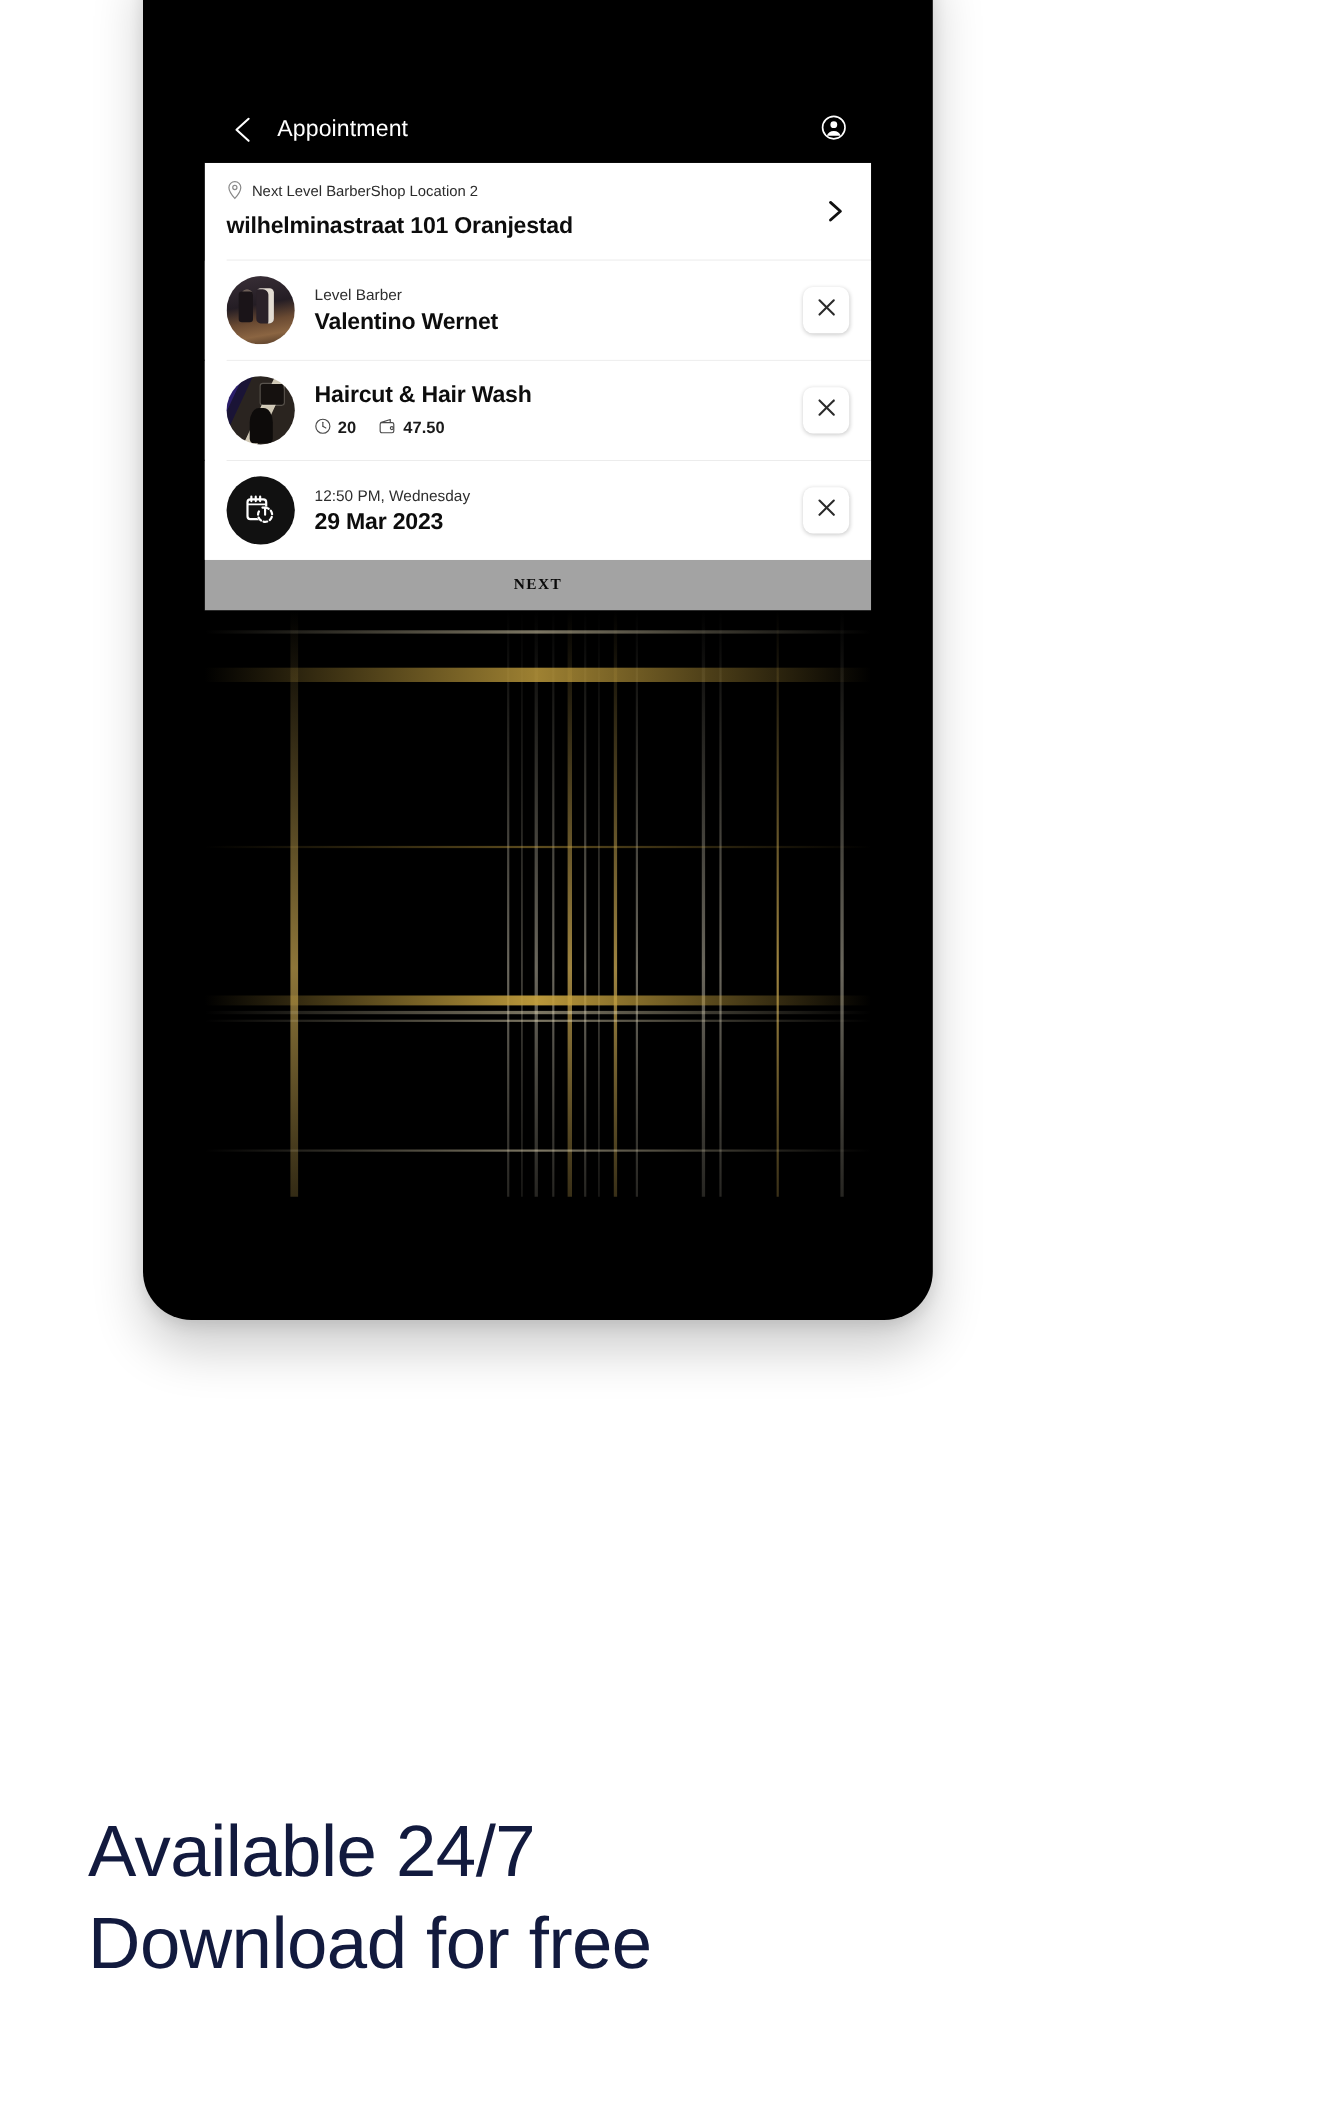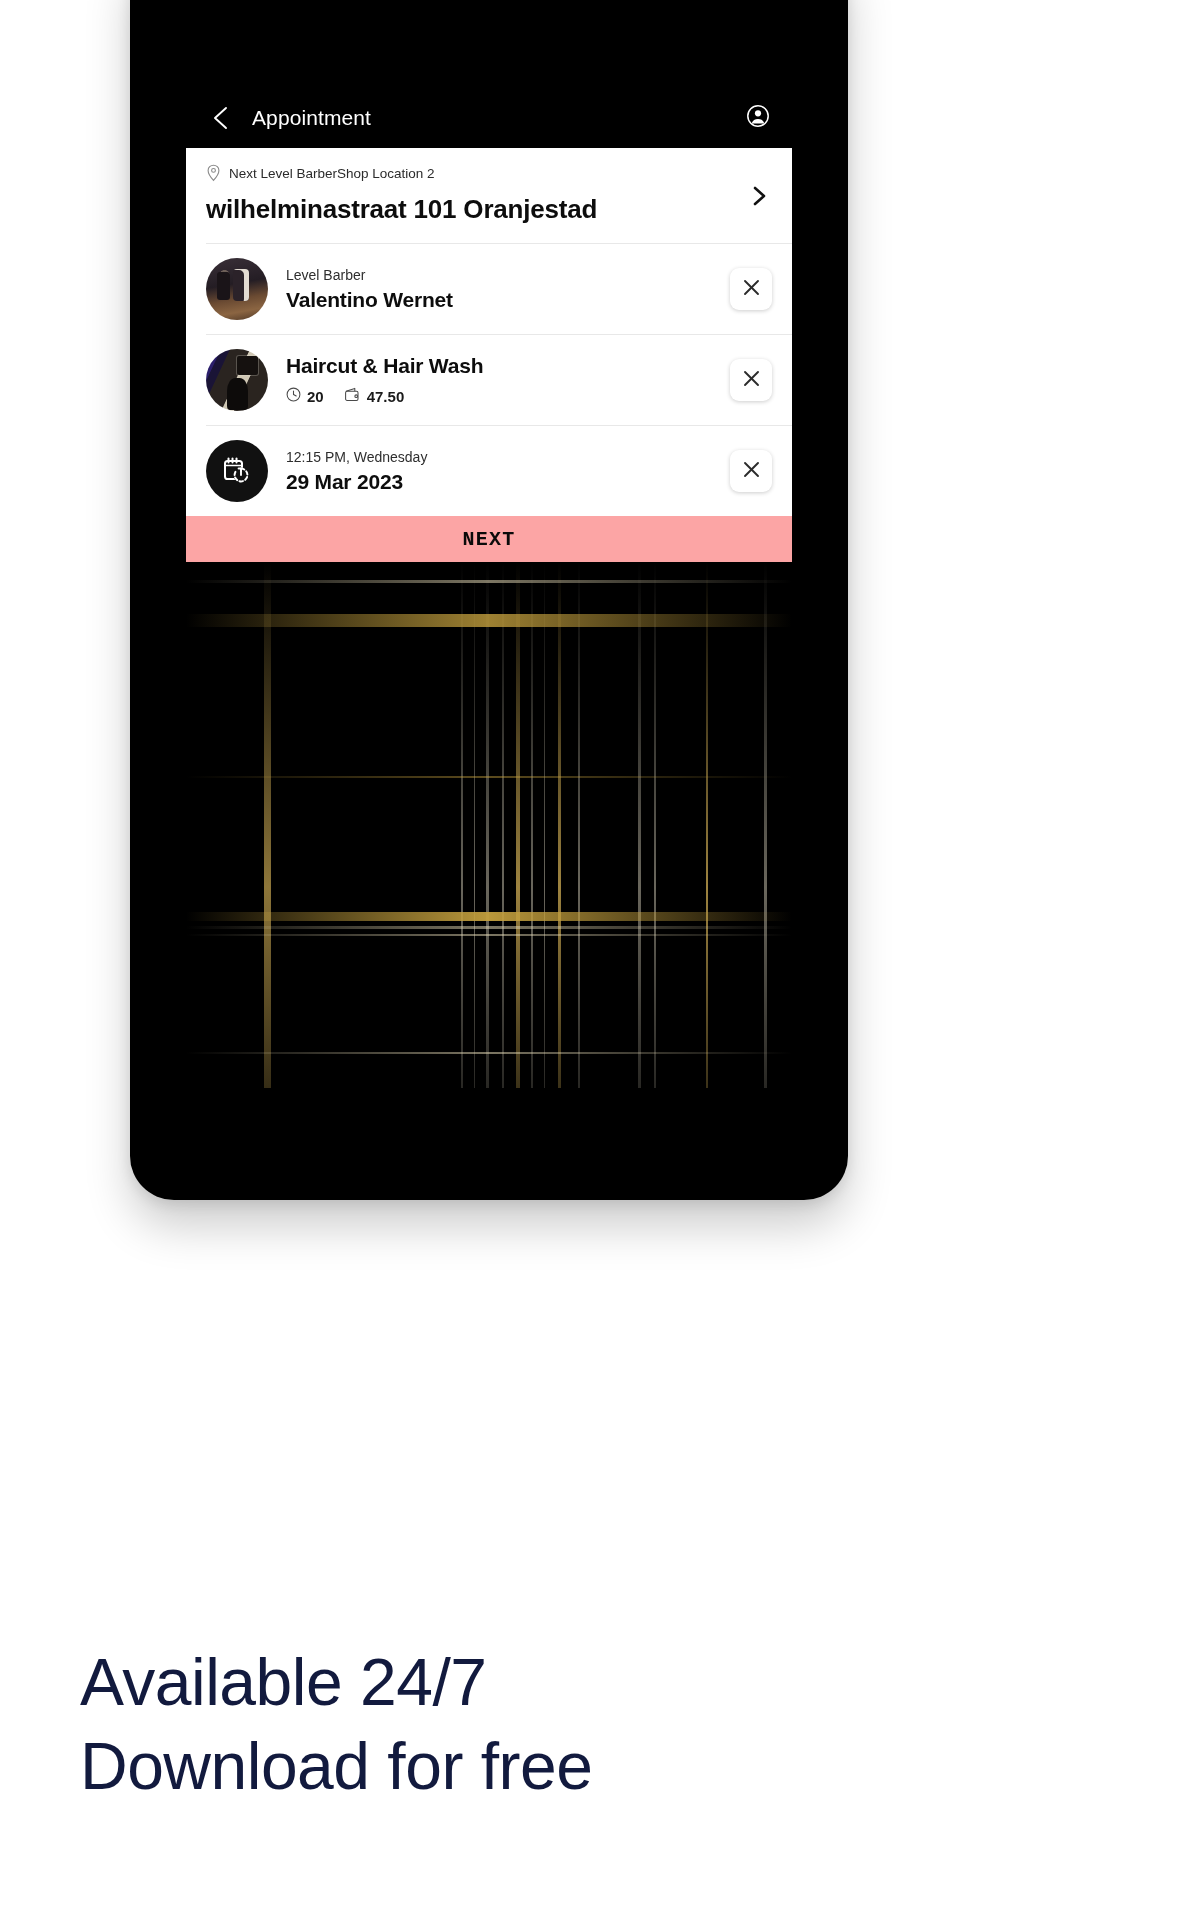--- a/index.html
+++ b/index.html
@@ -69,21 +69,21 @@
   }
   .loc-sub{
     display:flex; align-items:center;
     gap:8px;
     color:#2b2b2b;
     font-size:13.5px;
   }
   .pin-icon{ width:15px; height:18px; flex:0 0 auto; display:block; }
   .loc-main{
     margin-top:12px;
-    font-size:26px;
+    font-size:21px;
     font-weight:700;
     color:#0d0d0d;
     letter-spacing:-.2px;
   }
   .chevron-right{
     position:absolute;
     right:22px; top:50%;
     transform:translateY(-50%);
     width:22px; height:22px;
   }
@@ -164,28 +164,28 @@
     flex:0 0 auto;
     cursor:pointer;
   }
 
   
   .next-wrap{ background:#000; padding:0; }
   .next-btn{
     display:block;
     width:100%;
     height:46px;
-    background:#fca5a5;
+    background:#a3a3a3;
     border:none;
     color:#0a0a0a;
-    font-size:20px;
+    font-size:14px;
     font-weight:700;
     letter-spacing:1.3px;
     cursor:pointer;
-    font-family:Liberation Mono, monospace;
+    font-family:Liberation Serif, serif;
   }
 
   
   .art{
     position:relative;
     height:650px;
     background:#000;
     overflow:hidden;
   }
   .art .vline{ position:absolute; top:0; bottom:0; }
@@ -326,21 +326,21 @@
               <line x1="13.5" y1="5.5" x2="13.5" y2="9.5" stroke="#ffffff" stroke-width="2" stroke-linecap="round"></line>
               <line x1="17.5" y1="5.5" x2="17.5" y2="9.5" stroke="#ffffff" stroke-width="2" stroke-linecap="round"></line>
               <line x1="6" y1="12.5" x2="23" y2="12.5" stroke="#ffffff" stroke-width="1.7"></line>
               <circle cx="22" cy="22" r="7.6" fill="#111111"></circle>
               <path d="M22 15.6a6.4 6.4 0 1 1-5.6 3.3" fill="none" stroke="#ffffff" stroke-width="2" stroke-linecap="round" stroke-dasharray="3.4 2.6"></path>
               <polyline points="19.6,15.4 22,15.4 22,18" fill="none" stroke="#ffffff" stroke-width="2" stroke-linecap="round" stroke-linejoin="round"></polyline>
               <line x1="22" y1="18.4" x2="22" y2="22" stroke="#ffffff" stroke-width="1.9" stroke-linecap="round"></line>
             </svg>
           </div>
           <div class="item-text">
-            <div class="item-label">12:15 PM,  Wednesday</div>
+            <div class="item-label">12:50 PM,  Wednesday</div>
             <div class="item-title">29 Mar 2023</div>
           </div>
           <div class="close-btn">
             <span>
               <svg width="19" height="19" viewBox="0 0 19 19">
                 <line x1="3" y1="3" x2="16" y2="16" stroke="#2b2b2b" stroke-width="1.9" stroke-linecap="round"></line>
                 <line x1="16" y1="3" x2="3" y2="16" stroke="#2b2b2b" stroke-width="1.9" stroke-linecap="round"></line>
               </svg>
             </span>
           </div>

